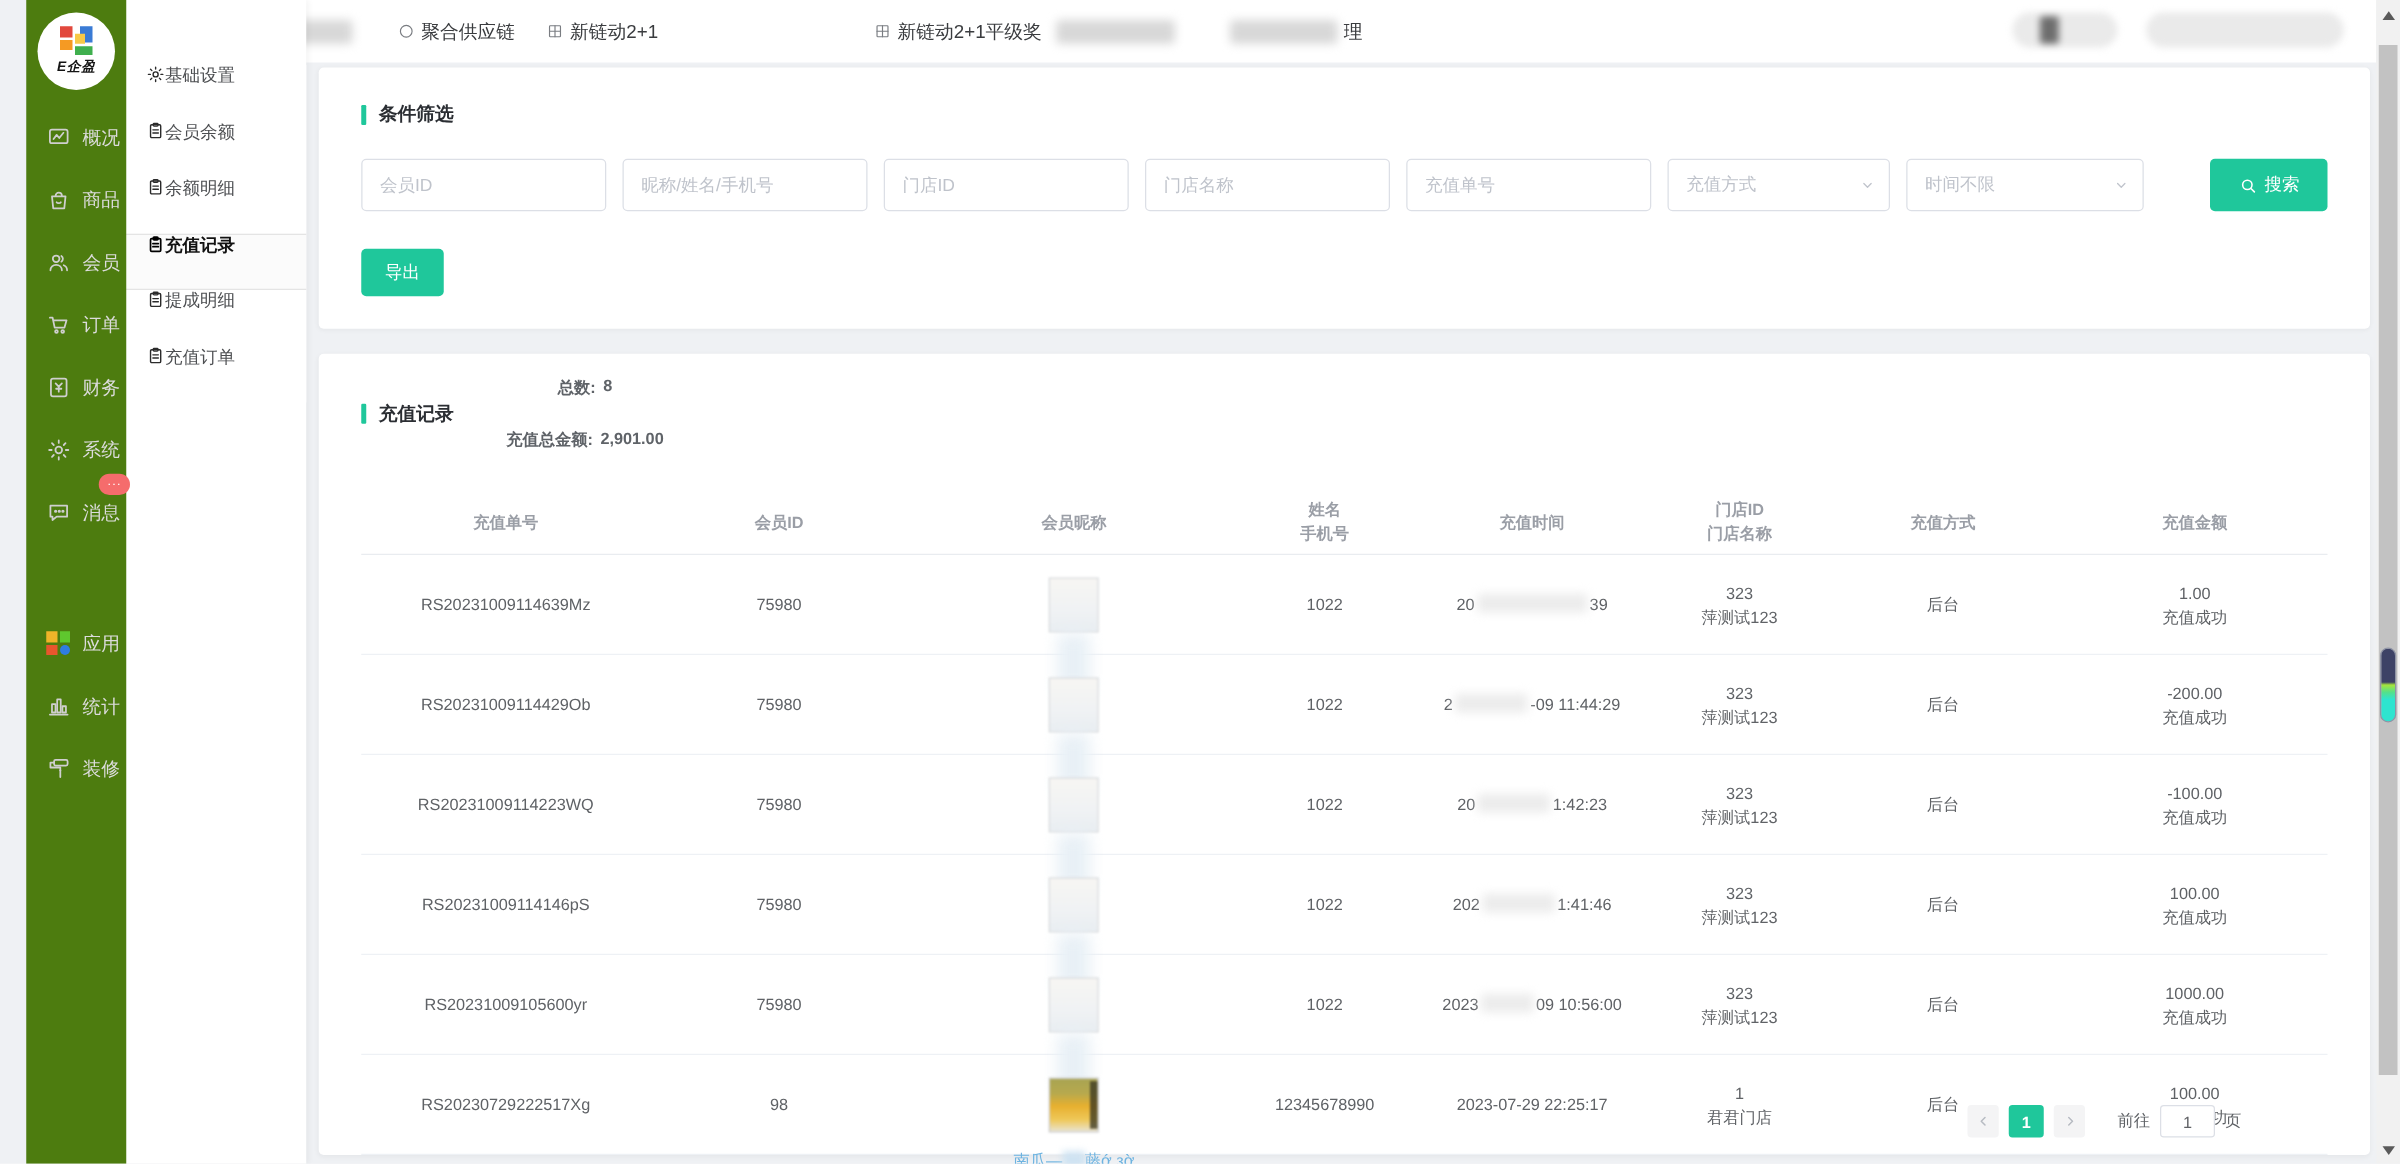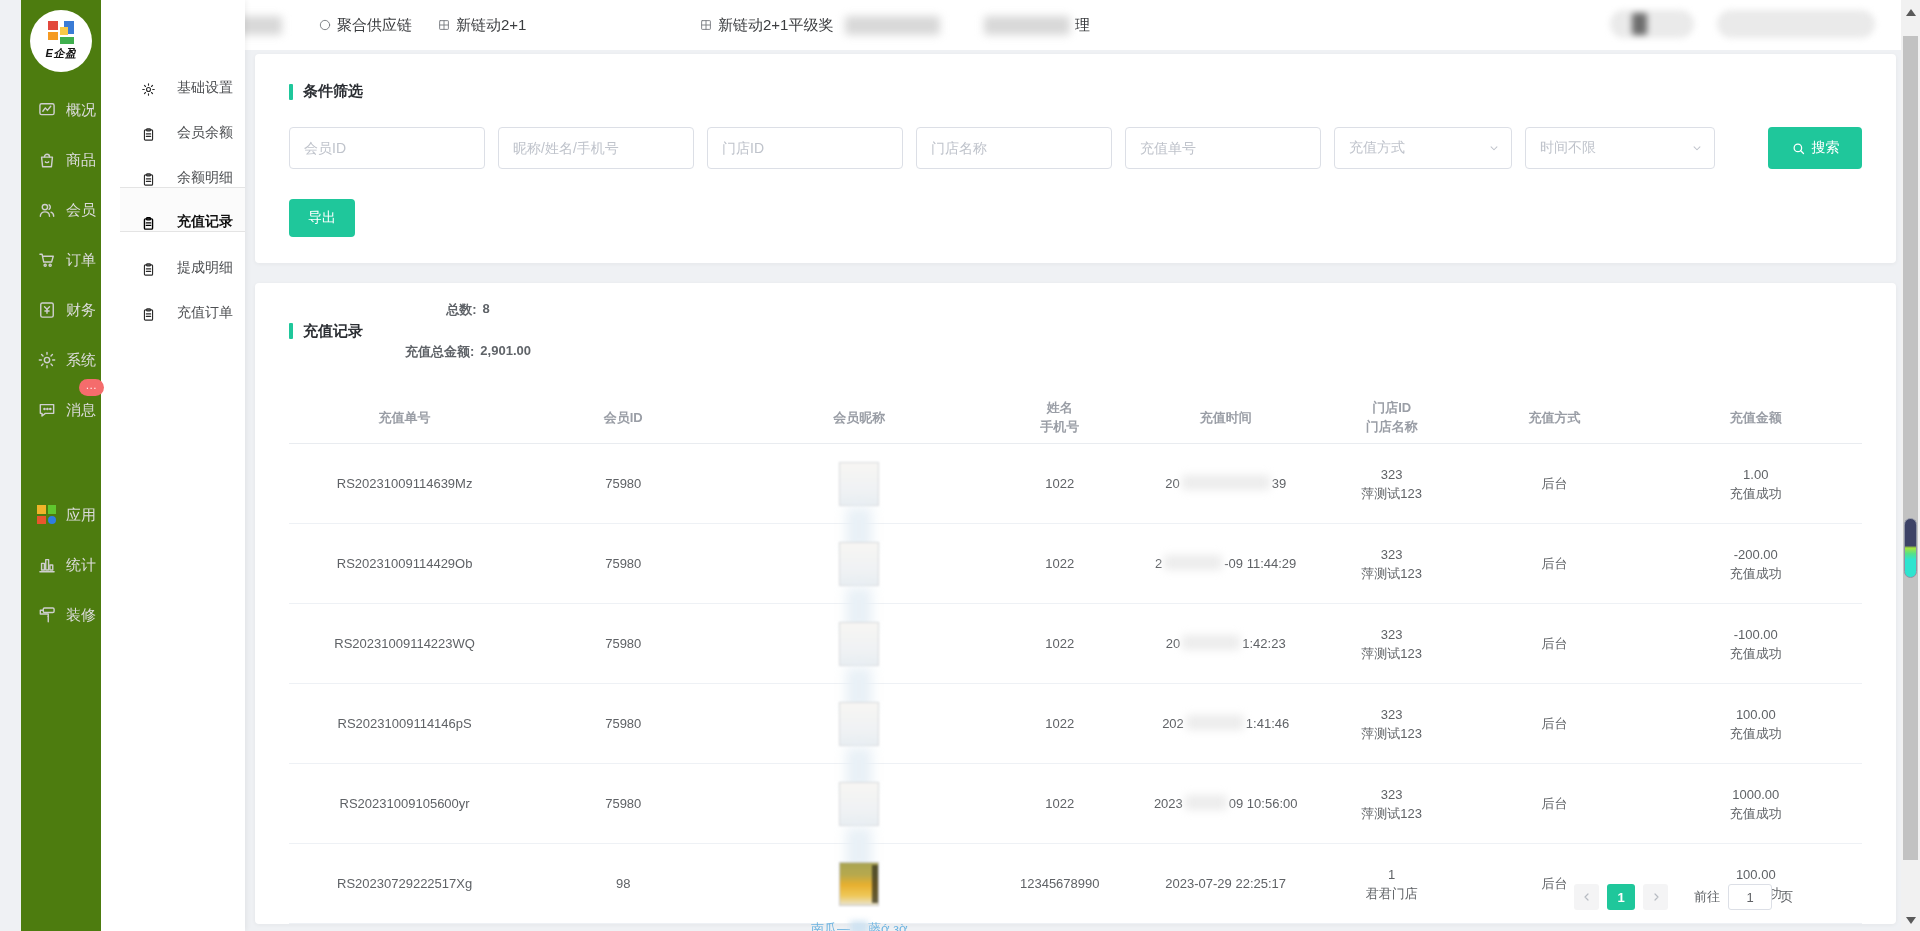--- a/index.html
+++ b/index.html
@@ -26,21 +26,21 @@
   .badge { position:absolute; left:58px; top:-6px; background:var(--danger); color:#fff; border-radius:9px; font-size:10px; line-height:7px; padding:3px 7px 7px; letter-spacing:1px; z-index:2; }
   .apps-grid { position:relative; width:19px; height:19px; }
   .apps-grid i { position:absolute; width:8.5px; height:8.5px; display:block; }
   .ap1 { left:0; top:0; background:#f0b429; }
   .ap2 { left:10.5px; top:0; background:#5fc72e; }
   .ap3 { left:0; top:10.5px; background:#e8562d; }
   .ap4 { left:10.5px; top:10.5px; background:#2f7de1; border-radius:50%; }
 
   
   .submenu { position:absolute; left:96px; top:0; width:149px; height:931px; background:#fff; z-index:5; box-shadow:2px 0 5px rgba(0,0,0,.05); padding-top:52px; }
-  .sub-item { height:45px; display:flex; align-items:flex-end; gap:21px; padding-left:21px; color:#4d4f52; font-size:14px; cursor:pointer; background:#fff;margin-left:24px; }
+  .sub-item { height:45px; display:flex; align-items:flex-start; gap:0; padding-left:21px; color:#4d4f52; font-size:14px; cursor:pointer; background:#fff; }
   .sub-item .icon { width:15px; height:15px; display:inline-flex; color:#2b2b2b; }
   .sub-item .icon svg { width:15px; height:15px; }
   .sub-item.active { background:#fbfbfb; border-top:1px solid #e4e4e4; border-bottom:1px solid #e4e4e4; color:#121212; font-weight:bold; }
   .sub-item.active .icon { color:#000; }
 
   
   .topbar { position:absolute; left:96px; top:0; width:1805px; height:50px; background:#fff; z-index:4; }
   .tab { position:absolute; top:0; height:50px; display:flex; align-items:center; gap:5px; color:#3a3c3f; font-size:15px; cursor:pointer; white-space:nowrap; }
   .tab .icon { width:14px; height:14px; display:inline-flex; color:#7a7d82; }
   .tab .icon svg { width:14px; height:14px; }

